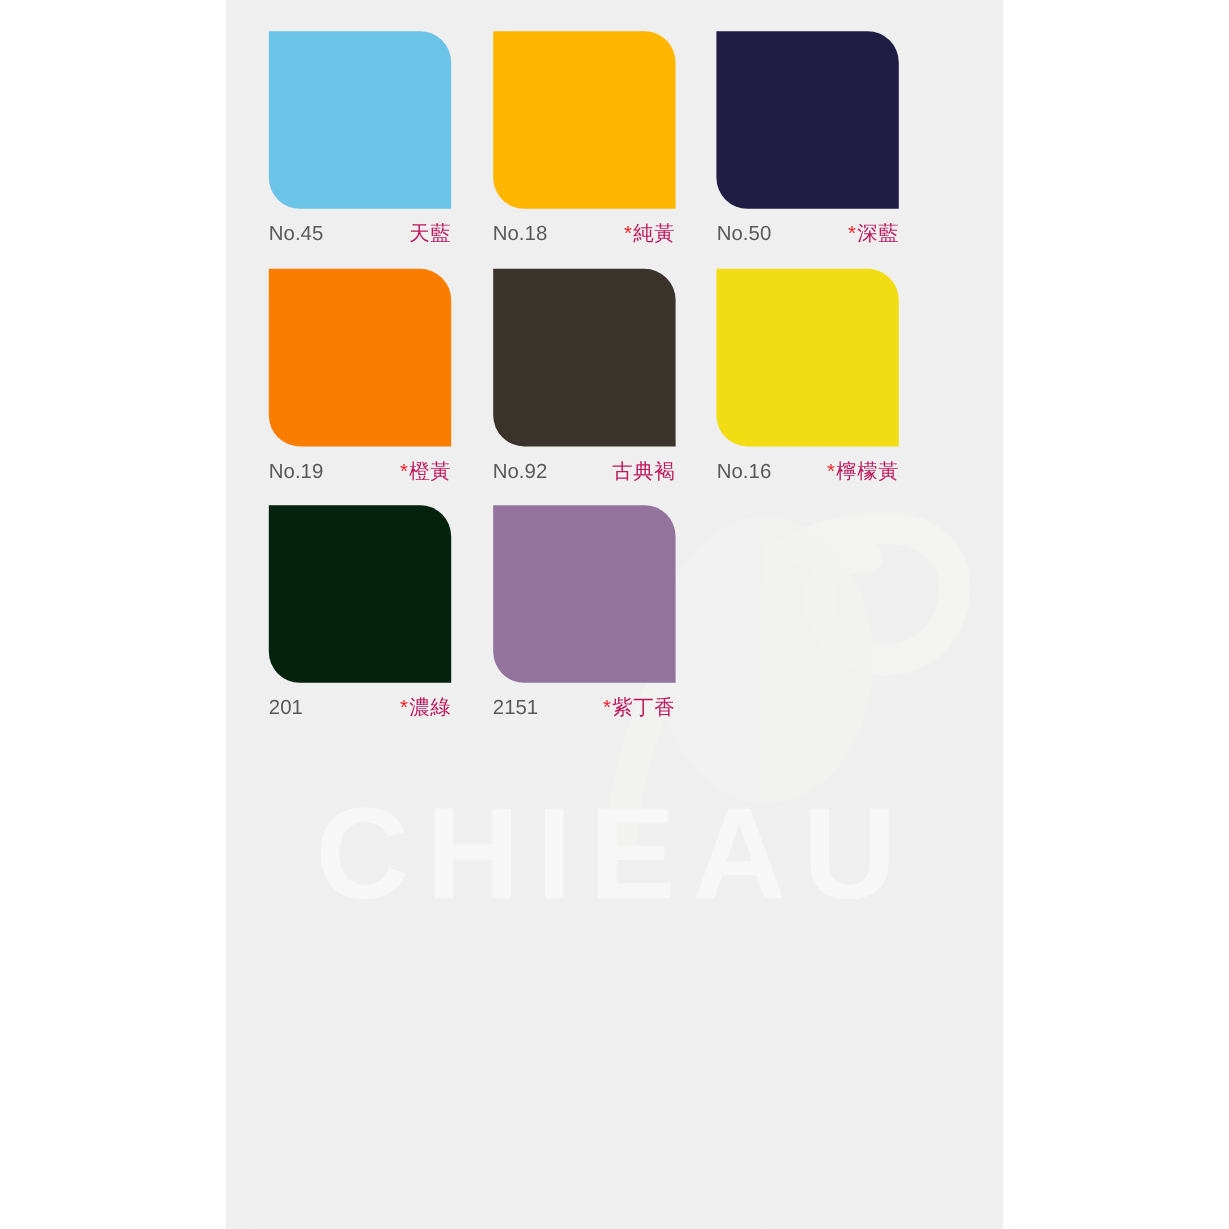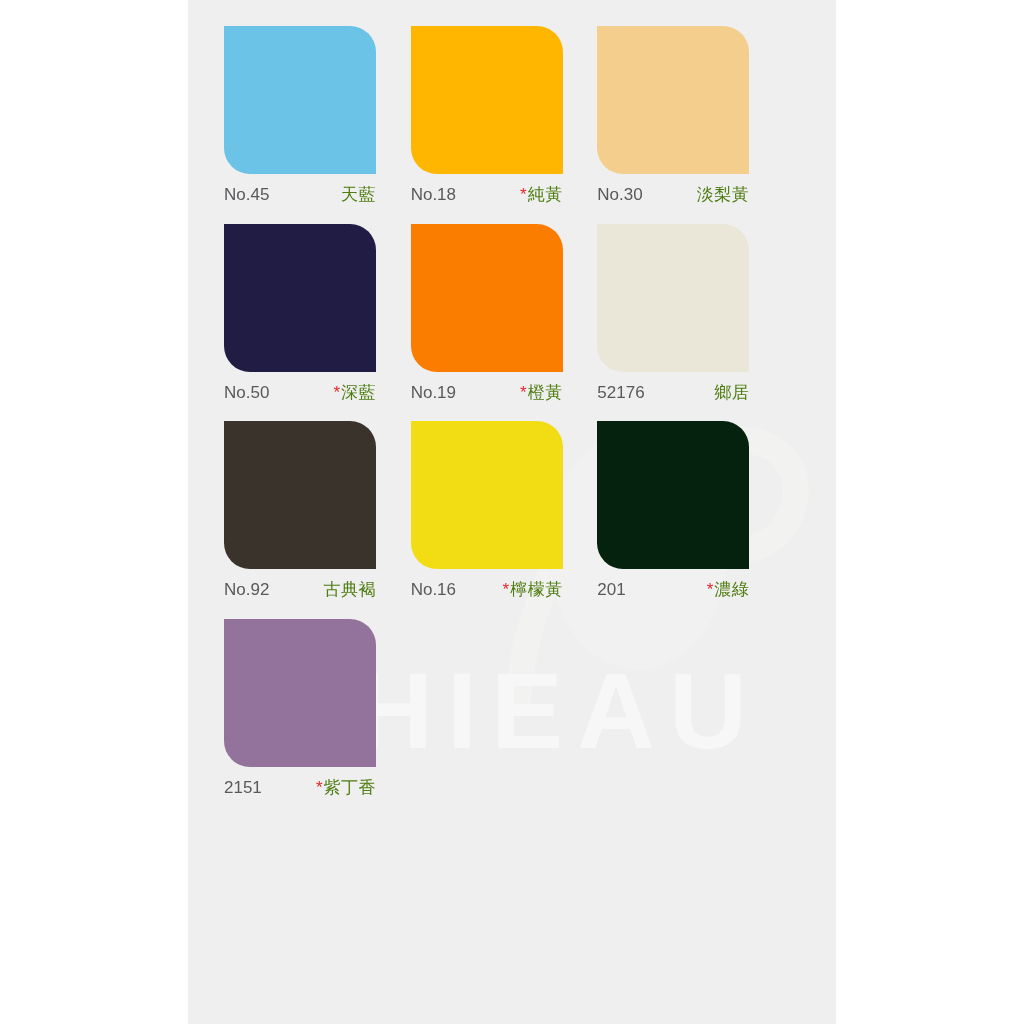--- a/index.html
+++ b/index.html
@@ -115,21 +115,21 @@
 
   .star {
     color: #e8252a;
     font-size: 17px;
     margin-right: 1px;
     font-family: "Liberation Sans", "DejaVu Sans", sans-serif;
   }
 
   .swatch-name {
     font-family: "DejaVu Sans", "Liberation Sans", sans-serif;
-    color: #4d7c0f;
+    color: #be185d;
     font-size: 17px;
     letter-spacing: 0.5px;
   }
 </style>
 </head>
 <body style="background: rgb(255, 255, 255);">
 
 <div id="page">
   <div id="panel" style="background: rgb(239, 239, 239);">
 
@@ -157,56 +157,36 @@
         <div class="swatch-chip" style="background: rgb(254, 182, 0);"></div>
         <div class="swatch-caption">
           <span class="swatch-code">No.18</span>
           <span class="swatch-name-wrap">
             <span class="star">*</span>
             <span class="swatch-name">純黃</span>
           </span>
         </div>
       </div>
       <div class="swatch-cell">
-        <div class="swatch-chip" style="background: rgb(243, 206, 140);"></div>
-        <div class="swatch-caption">
-          <span class="swatch-code">No.30</span>
-          <span class="swatch-name-wrap">
-
-            <span class="swatch-name">淡梨黃</span>
-          </span>
-        </div>
-      </div>
-      <div class="swatch-cell">
         <div class="swatch-chip" style="background: rgb(32, 28, 68);"></div>
         <div class="swatch-caption">
           <span class="swatch-code">No.50</span>
           <span class="swatch-name-wrap">
             <span class="star">*</span>
             <span class="swatch-name">深藍</span>
           </span>
         </div>
       </div>
       <div class="swatch-cell">
         <div class="swatch-chip" style="background: rgb(251, 125, 0);"></div>
         <div class="swatch-caption">
           <span class="swatch-code">No.19</span>
           <span class="swatch-name-wrap">
             <span class="star">*</span>
             <span class="swatch-name">橙黃</span>
-          </span>
-        </div>
-      </div>
-      <div class="swatch-cell">
-        <div class="swatch-chip" style="background: rgb(234, 231, 216);"></div>
-        <div class="swatch-caption">
-          <span class="swatch-code">52176</span>
-          <span class="swatch-name-wrap">
-
-            <span class="swatch-name">鄉居</span>
           </span>
         </div>
       </div>
       <div class="swatch-cell">
         <div class="swatch-chip" style="background: rgb(58, 51, 44);"></div>
         <div class="swatch-caption">
           <span class="swatch-code">No.92</span>
           <span class="swatch-name-wrap">
 
             <span class="swatch-name">古典褐</span>

